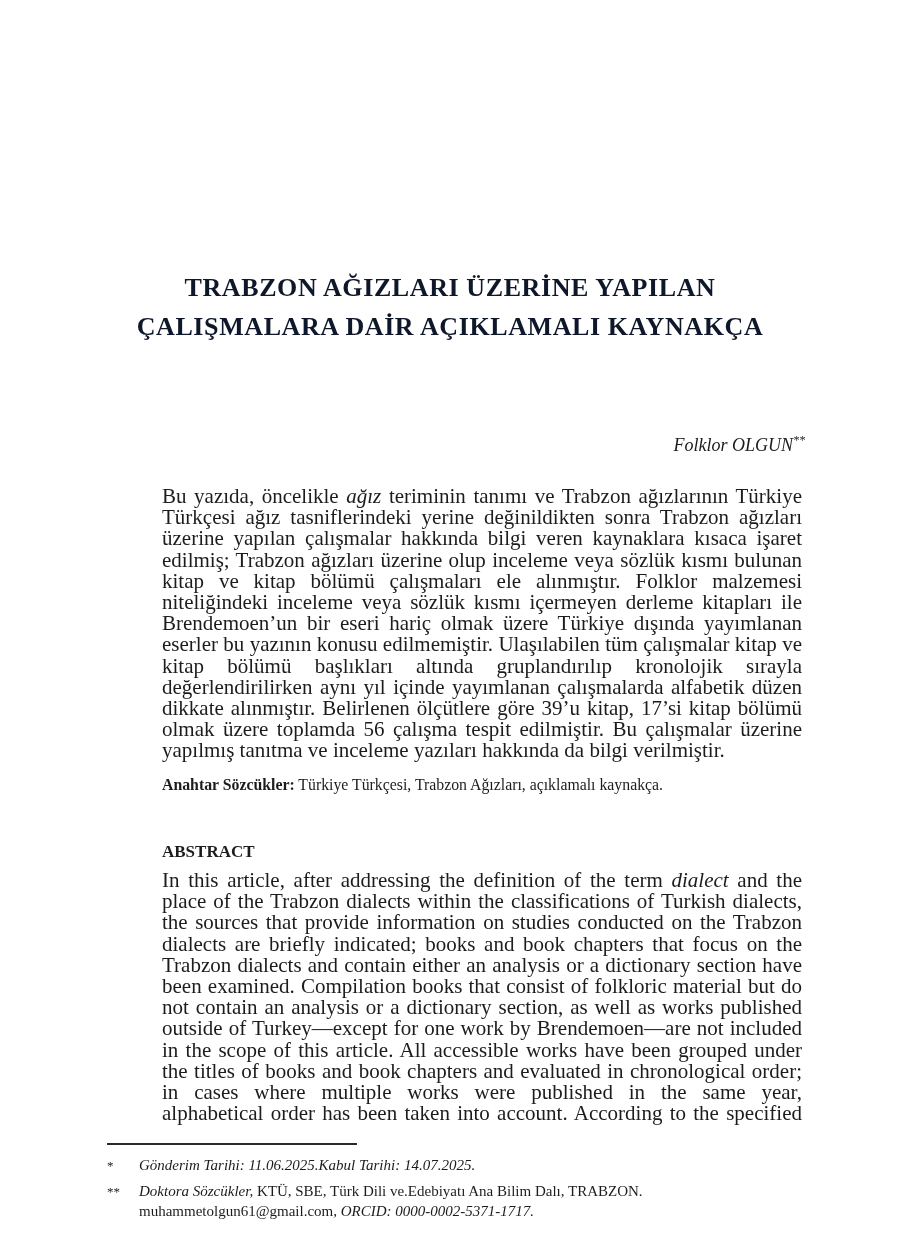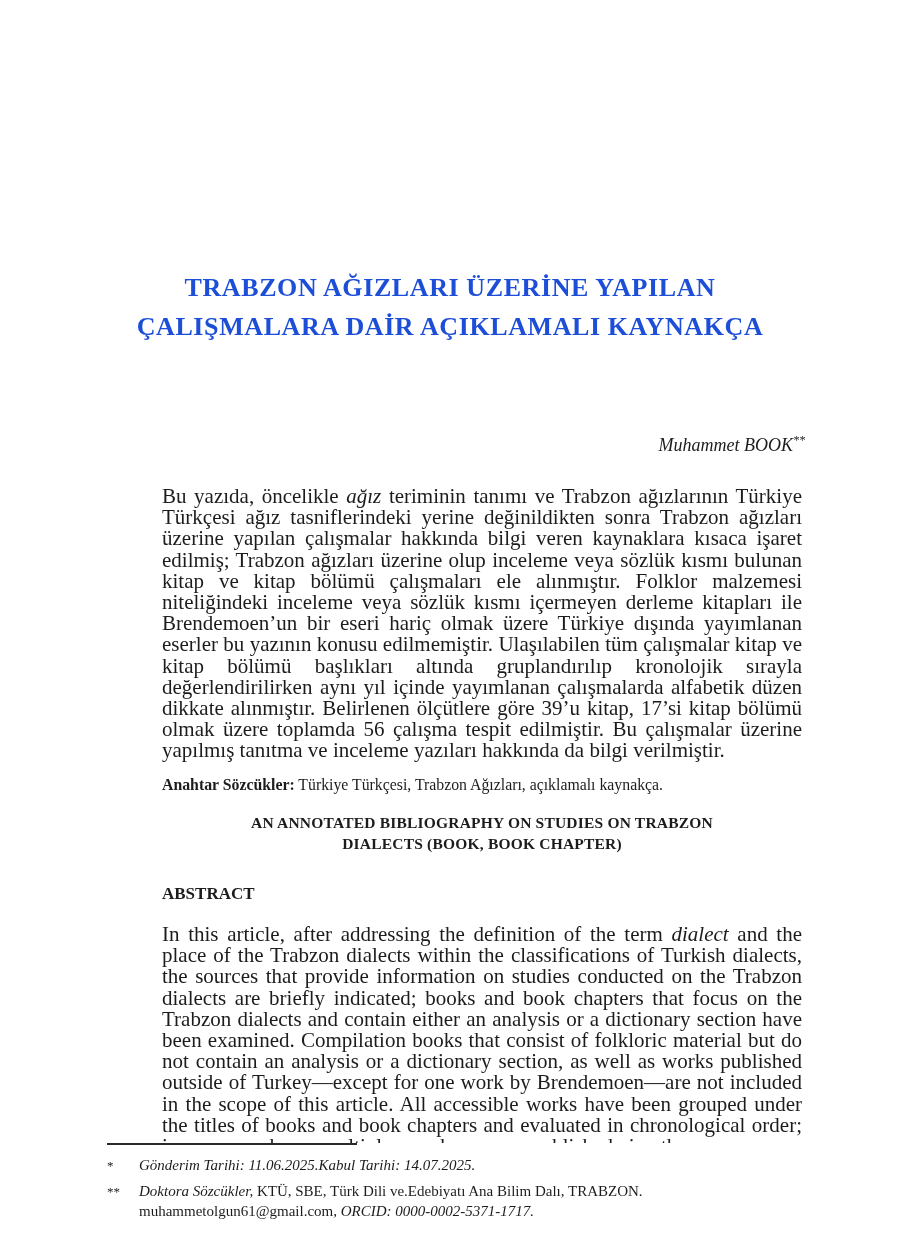--- a/index.html
+++ b/index.html
@@ -30,21 +30,21 @@
     position: absolute;
     left: 130px;
     top: 268px;
     width: 640px;
     margin: 0;
     text-align: center;
     font-size: 26px;
     line-height: 39px;
     font-weight: 700;
     letter-spacing: 0.6px;
-    color: #1d4ed8;
+    color: #0f172a;
   }
   .article-title .tline { display: block; }
   .article-title sup { font-size: 15px; line-height: 0; }
   
   .author-line {
     position: absolute;
     left: 162px;
     top: 433px;
     width: 643px;
     text-align: right;
@@ -85,21 +85,21 @@
     width: 640px;
   }
   .english-title {
     margin: 0;
     text-align: center;
     font-weight: 700;
     font-size: 15.5px;
     line-height: 21px;
     letter-spacing: 0.2px;
   }
-  .sec-en .sec-heading { margin-top: 29px; margin-bottom: 19px; }
+  .sec-en .sec-heading { margin-top: 29px; margin-bottom: 7px; }
   
   .footnote-area {
     position: absolute;
     left: 107px;
     top: 1143px;
     width: 697px;
     background: #ffffff;
   }
   .footnote-rule {
     width: 250px;
@@ -125,33 +125,29 @@
 
 <div class="page">
 
 
   <h1 class="article-title">
     <span class="tline">TRABZON AĞIZLARI ÜZERİNE YAPILAN</span>
     <span class="tline">ÇALIŞMALARA DAİR AÇIKLAMALI KAYNAKÇA</span>
   </h1>
 
   <div class="author-line">
-    <span>Muhammet BOOK</span><sup>**</sup>
+    <span>Folklor OLGUN</span><sup>**</sup>
   </div>
 
   <div class="sec-oz">
     <p class="body-par"><span>Bu yazıda, öncelikle </span><i class="it">ağız</i><span> teriminin tanımı ve Trabzon ağızlarının Türkiye Türkçesi ağız tasniflerindeki yerine değinildikten sonra Trabzon ağızları üzerine yapılan çalışmalar hakkında bilgi veren kaynaklara kısaca işaret edilmiş; Trabzon ağızları üzerine olup inceleme veya sözlük kısmı bulunan kitap ve kitap bölümü çalışmaları ele alınmıştır. Folklor malzemesi niteliğindeki inceleme veya sözlük kısmı içermeyen derleme kitapları ile Brendemoen’un bir eseri hariç olmak üzere Türkiye dışında yayımlanan eserler bu yazının konusu edilmemiştir. Ulaşılabilen tüm çalışmalar kitap ve kitap bölümü başlıkları altında gruplandırılıp kronolojik sırayla değerlendirilirken aynı yıl içinde yayımlanan çalışmalarda alfabetik düzen dikkate alınmıştır. Belirlenen ölçütlere göre 39’u kitap, 17’si kitap bölümü olmak üzere toplamda 56 çalışma tespit edilmiştir. Bu çalışmalar üzerine yapılmış tanıtma ve inceleme yazıları hakkında da bilgi verilmiştir.</span></p>
     <p class="keywords-line"><b>Anahtar Sözcükler:</b><span> Türkiye Türkçesi, Trabzon Ağızları, açıklamalı kaynakça.</span></p>
   </div>
 
   <div class="sec-en">
-    <p class="english-title">
-      <span class="tline" style="display:block">AN ANNOTATED BIBLIOGRAPHY ON STUDIES ON TRABZON</span>
-      <span class="tline" style="display:block">DIALECTS (BOOK, BOOK CHAPTER)</span>
-    </p>
     <p class="sec-heading">ABSTRACT</p>
     <p class="body-par force-last"><span>In this article, after addressing the definition of the term </span><i class="it">dialect</i><span> and the place of the Trabzon dialects within the classifications of Turkish dialects, the sources that provide information on studies conducted on the Trabzon dialects are briefly indicated; books and book chapters that focus on the Trabzon dialects and contain either an analysis or a dictionary section have been examined. Compilation books that consist of folkloric material but do not contain an analysis or a dictionary section, as well as works published outside of Turkey—except for one work by Brendemoen—are not included in the scope of this article. All accessible works have been grouped under the titles of books and book chapters and evaluated in chronological order; in cases where multiple works were published in the same year, alphabetical order has been taken into account. According to the specified</span></p>
   </div>
 
   <div class="footnote-area">
     <div class="footnote-rule"></div>
     <div class="footnote-row">
       <span class="fn-marker">*</span>
       <span class="fn-text it">Gönderim Tarihi: 11.06.2025.Kabul Tarihi: 14.07.2025.</span>
     </div>

